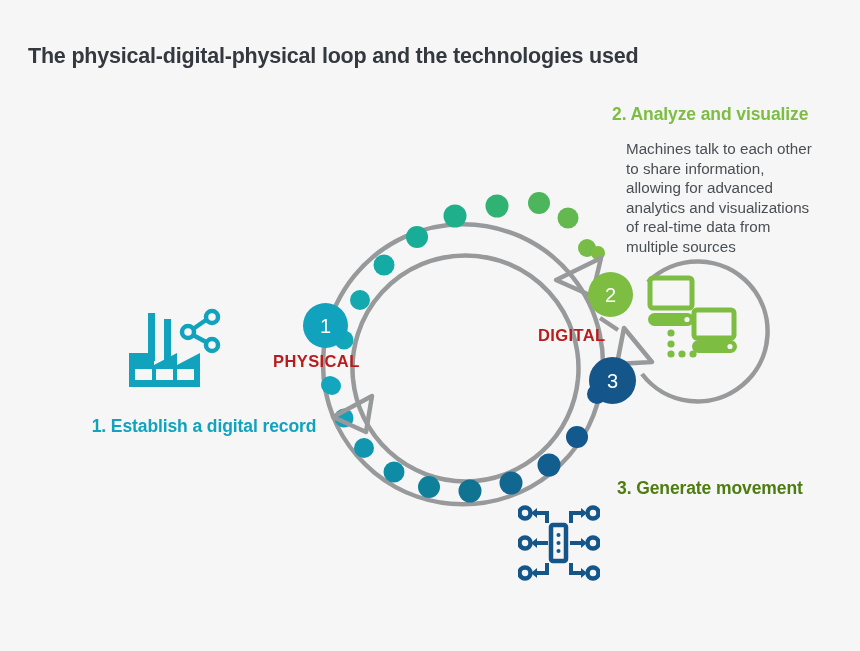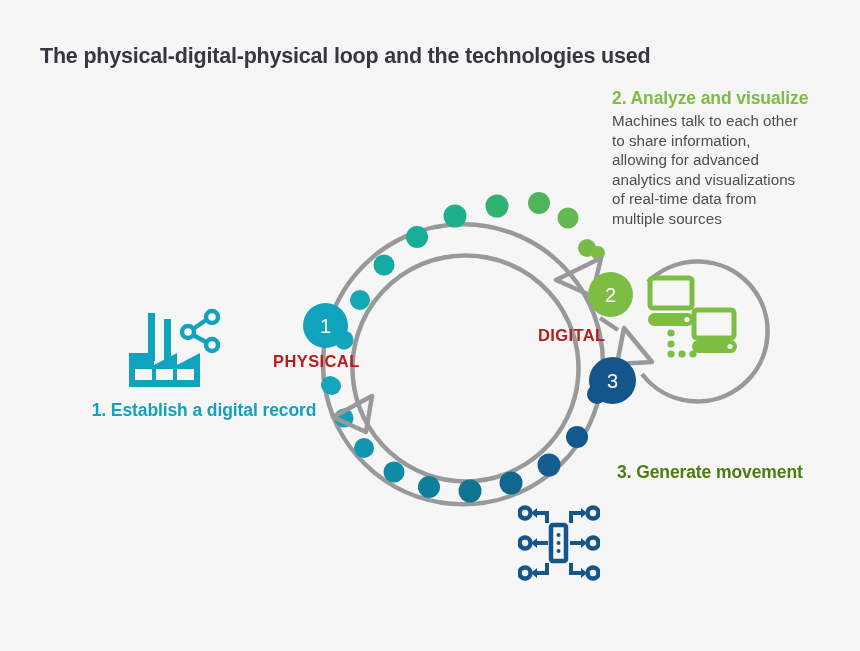--- a/index.html
+++ b/index.html
@@ -25,37 +25,36 @@
   
   .page-title {
     position: absolute;
     left: 28px;
     top: 30px;
     font-size: 21.5px;
     font-weight: bold;
     letter-spacing: -0.2px;
     color: #33393f;
     white-space: nowrap;
-    margin-left: 12px;
   }
 
   
   .callout { position: absolute; }
   .callout .c-head {
     font-size: 17.5px;
     font-weight: bold;
     letter-spacing: -0.1px;
-    margin: 0 0 2px 0;
+    margin: 16px 0 2px 0;
     white-space: nowrap;
   }
   .callout .c-body {
     font-size: 15.2px;
     line-height: 19.6px;
     color: #4a4f54;
-    margin: 0;
+    margin: 14px;
     white-space: pre-line;
   }
 
   #callout-2 { left: 612px; top: 88px; width: 244px; }
   #callout-2 .c-head { color: #7cbd42; }
 
   #callout-1 { left: 78px; top: 400px; width: 252px; text-align: center; }
   #callout-1 .c-head { color: #11a2bd; }
 
   #callout-3 { left: 617px; top: 462px; width: 240px; }

